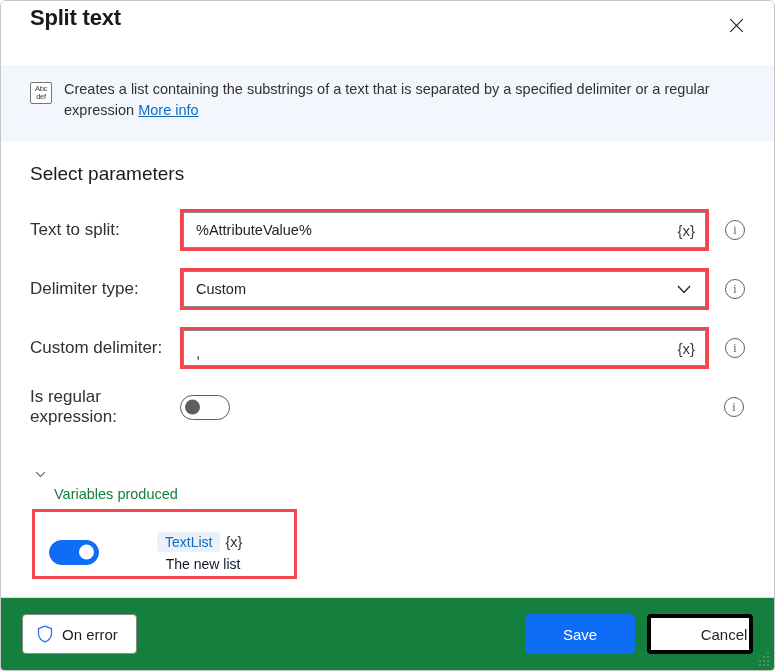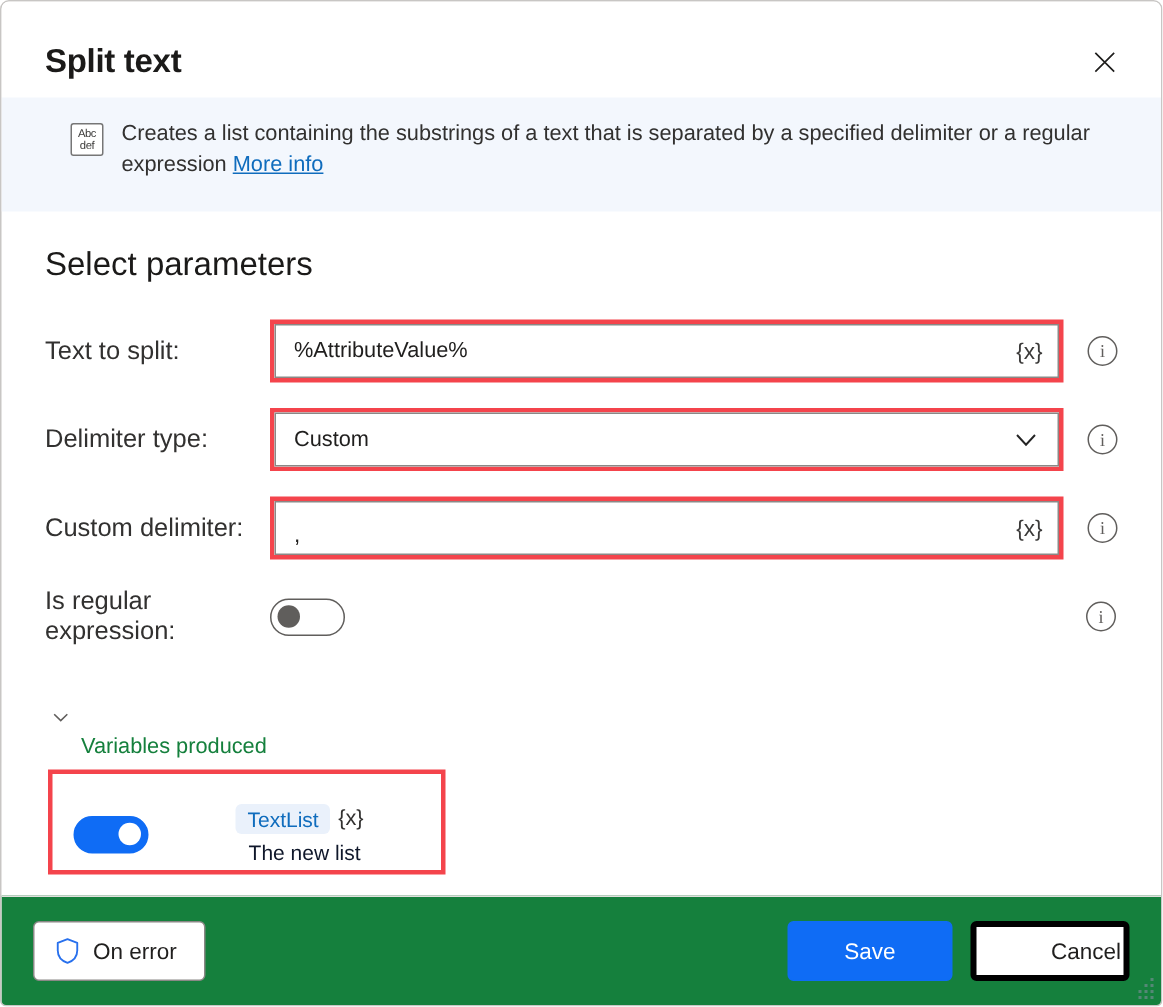--- a/index.html
+++ b/index.html
@@ -21,43 +21,42 @@
     overflow: hidden;
     display: flex;
     flex-direction: column;
   }
 
   
   #titlebar {
     height: 64px;
     min-height: 64px;
     display: flex;
-    align-items: center;
-    padding: 16px 16px 0 29px;
+    padding: 4px 16px 0 29px;
     background: #ffffff;
   }
   #title {
     font-size: 22px;
     color: #1b1a19;
     font-weight: 600;
     letter-spacing: -0.2px;
   }
   #close-btn {
     margin-left: auto;
     width: 44px; height: 40px;
     display: flex; align-items: center; justify-content: center;
     cursor: pointer;
     border-radius: 3px;
     color: #201f1e;
   }
 
   
   #banner {
     background: #f3f7fd;
-    padding: 14px 40px 16px 46px;
+    padding: 14px 40px 16px 29px;
     display: flex;
     align-items: flex-start;
     gap: 12px;
     min-height: 76px;
   }
   .abc-icon {
     width: 22px; height: 22px;
     flex: 0 0 22px;
     margin-top: 3px;
     border: 1px solid #767676;
@@ -86,21 +85,21 @@
   }
 
   
   #body {
     flex: 1 1 auto;
     padding: 22px 29px 0 29px;
     position: relative;
     overflow: hidden;
   }
   #section-title {
-    font-size: 22px;
+    font-size: 19px;
     color: #1b1a19;
     font-weight: 400;
     margin: 0 0 24px 0;
   }
 
   .row {
     display: flex;
     align-items: center;
     margin-bottom: 17px;
     height: 42px;

